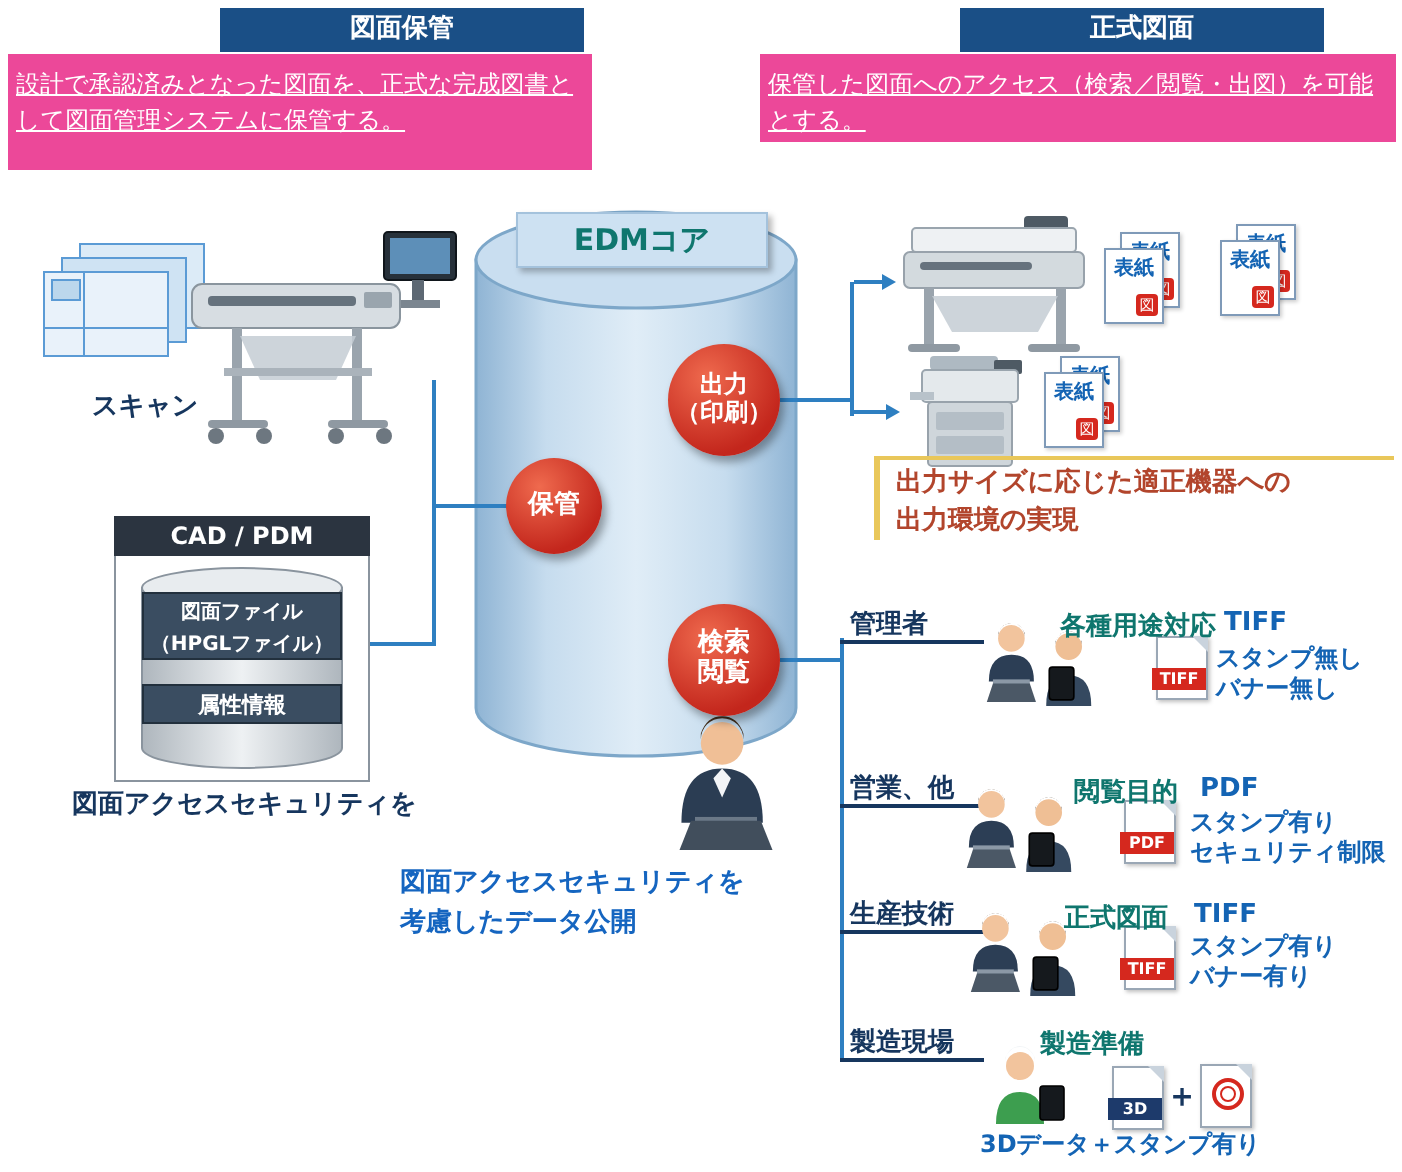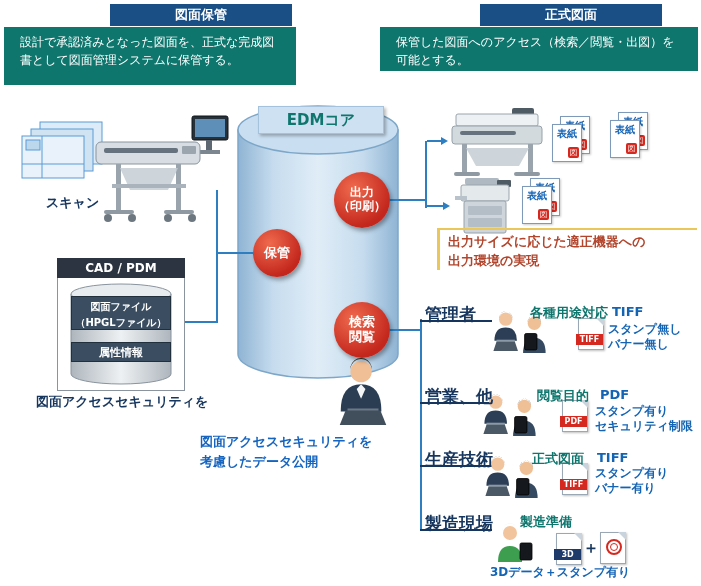--- a/index.html
+++ b/index.html
@@ -1,33 +1,33 @@
 <!DOCTYPE html>
 <html><head>
 <meta charset="utf-8">
 <style>
   html,body{margin:0;padding:0;}
   body{font-family:"DejaVu Sans","Liberation Sans",sans-serif;background:#fff;}
   .canvas{position:relative;width:701px;height:586px;background:#fff;overflow:hidden;}
   .abs{position:absolute;}
   .hdr{position:absolute;height:22px;line-height:22px;background:#1a4f86;color:#fff;
        font-weight:bold;font-size:13px;text-align:center;}
-  .desc{position:absolute;background:#0f766e;color:#fff;font-size:12px;line-height:1.5;
-        padding:6px 16px;box-sizing:border-box;}
+  .desc{position:absolute;background:#ec4899;color:#fff;font-size:12px;line-height:1.5;
+        padding:6px 4px;box-sizing:border-box;text-decoration:underline;}
   .core-label{position:absolute;background:#cde1f2;border:1px solid #a4c2dc;color:#0f766e;
         font-weight:bold;font-size:15px;text-align:center;line-height:26px;
         box-shadow:2px 2px 3px rgba(0,0,0,.28);z-index:6;}
   .node{position:absolute;border-radius:50%;color:#fff;font-weight:bold;display:flex;
         align-items:center;justify-content:center;text-align:center;white-space:pre-line;
         background:radial-gradient(circle at 35% 30%,#ef6a4e,#c3261c 72%);
         box-shadow:2px 3px 4px rgba(0,0,0,.35);z-index:7;line-height:1.15;}
   .ln{position:absolute;background:#2e7fc1;z-index:2;}
   .arr{position:absolute;width:0;height:0;border-top:4px solid transparent;
        border-bottom:4px solid transparent;border-left:7px solid #2e7fc1;z-index:2;}
-  .role{position:absolute;color:#16365e;font-weight:bold;font-size:17px;z-index:5;}
+  .role{position:absolute;color:#16365e;font-weight:bold;font-size:13px;z-index:5;}
   .role-line{position:absolute;height:2px;background:#16365e;z-index:3;}
   .purpose{position:absolute;color:#0f766e;font-weight:bold;font-size:13px;z-index:5;}
   .fmt{position:absolute;color:#1464b4;font-weight:bold;font-size:13px;z-index:5;}
   .note{position:absolute;color:#1464b4;font-weight:bold;font-size:12px;z-index:5;}
   .plus{position:absolute;color:#16365e;font-weight:bold;font-size:16px;z-index:5;}
   .caption{position:absolute;color:#1464b4;font-weight:bold;font-size:12px;z-index:5;}
   .bigtext{position:absolute;color:#16365e;font-weight:bold;font-size:13px;z-index:5;}
   .security{position:absolute;color:#1565c0;font-weight:bold;font-size:13px;text-align:left;
         white-space:pre-line;line-height:1.5;z-index:5;}
   .outnote{position:absolute;color:#b2452c;font-weight:bold;font-size:13px;

